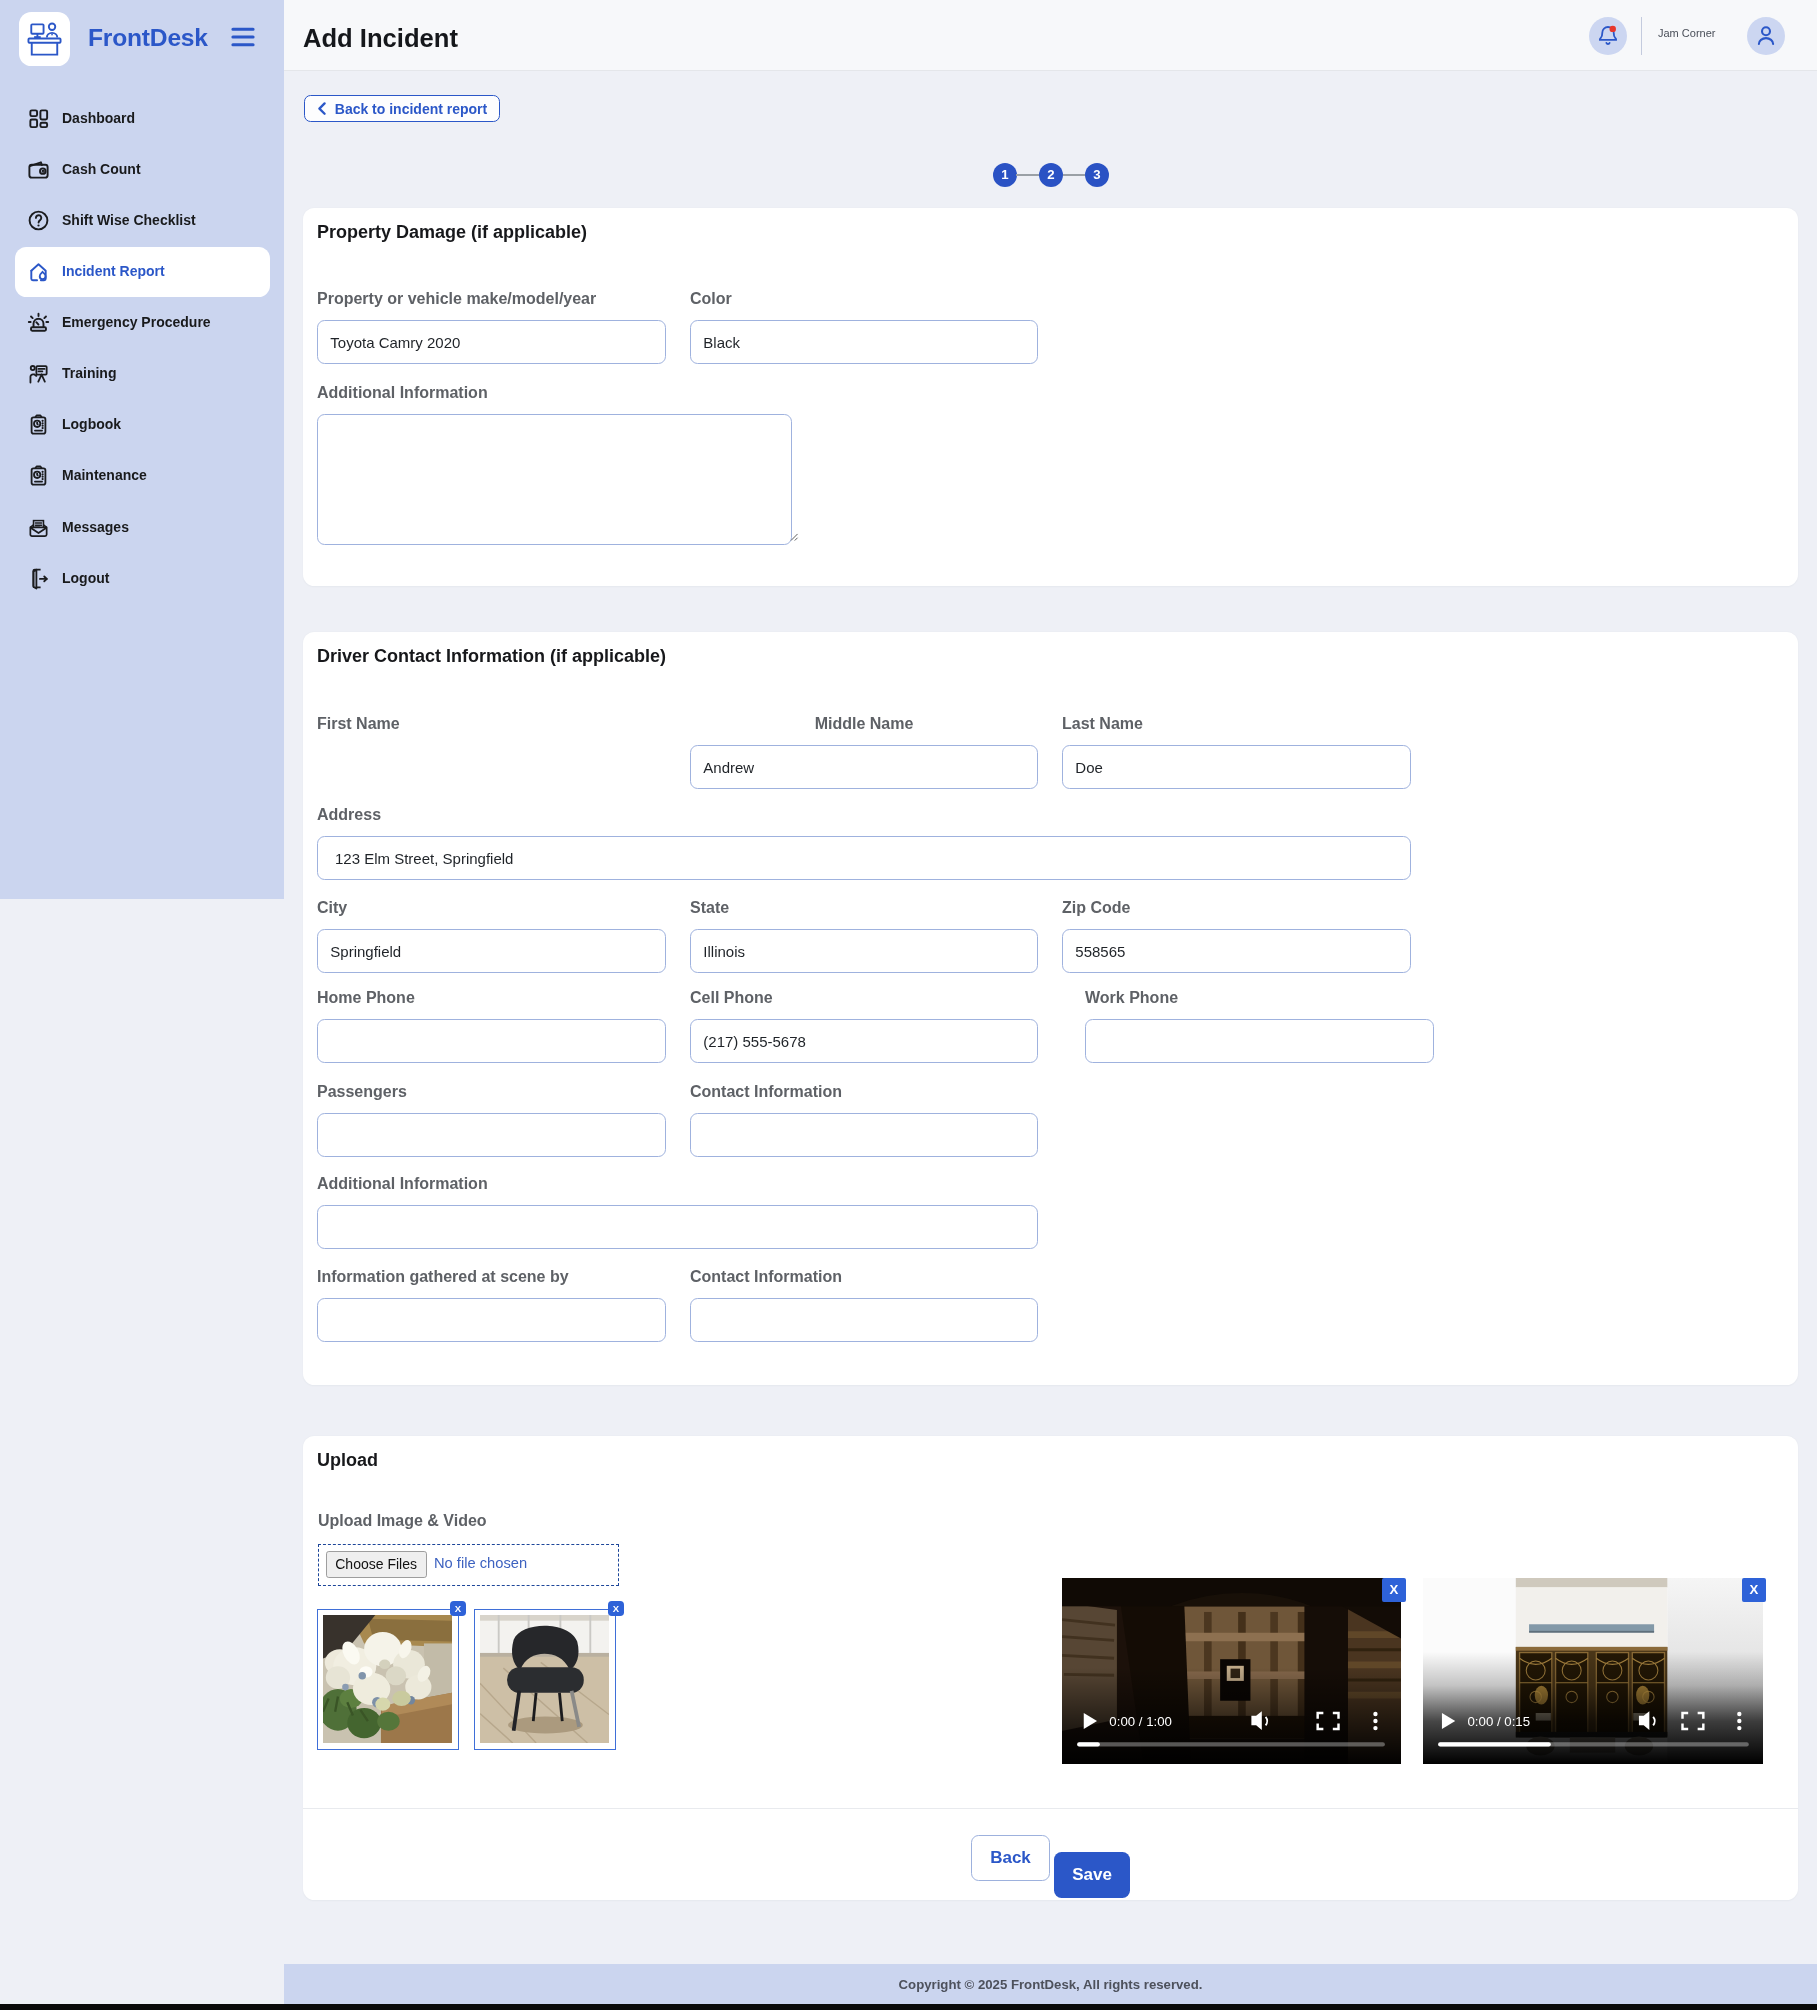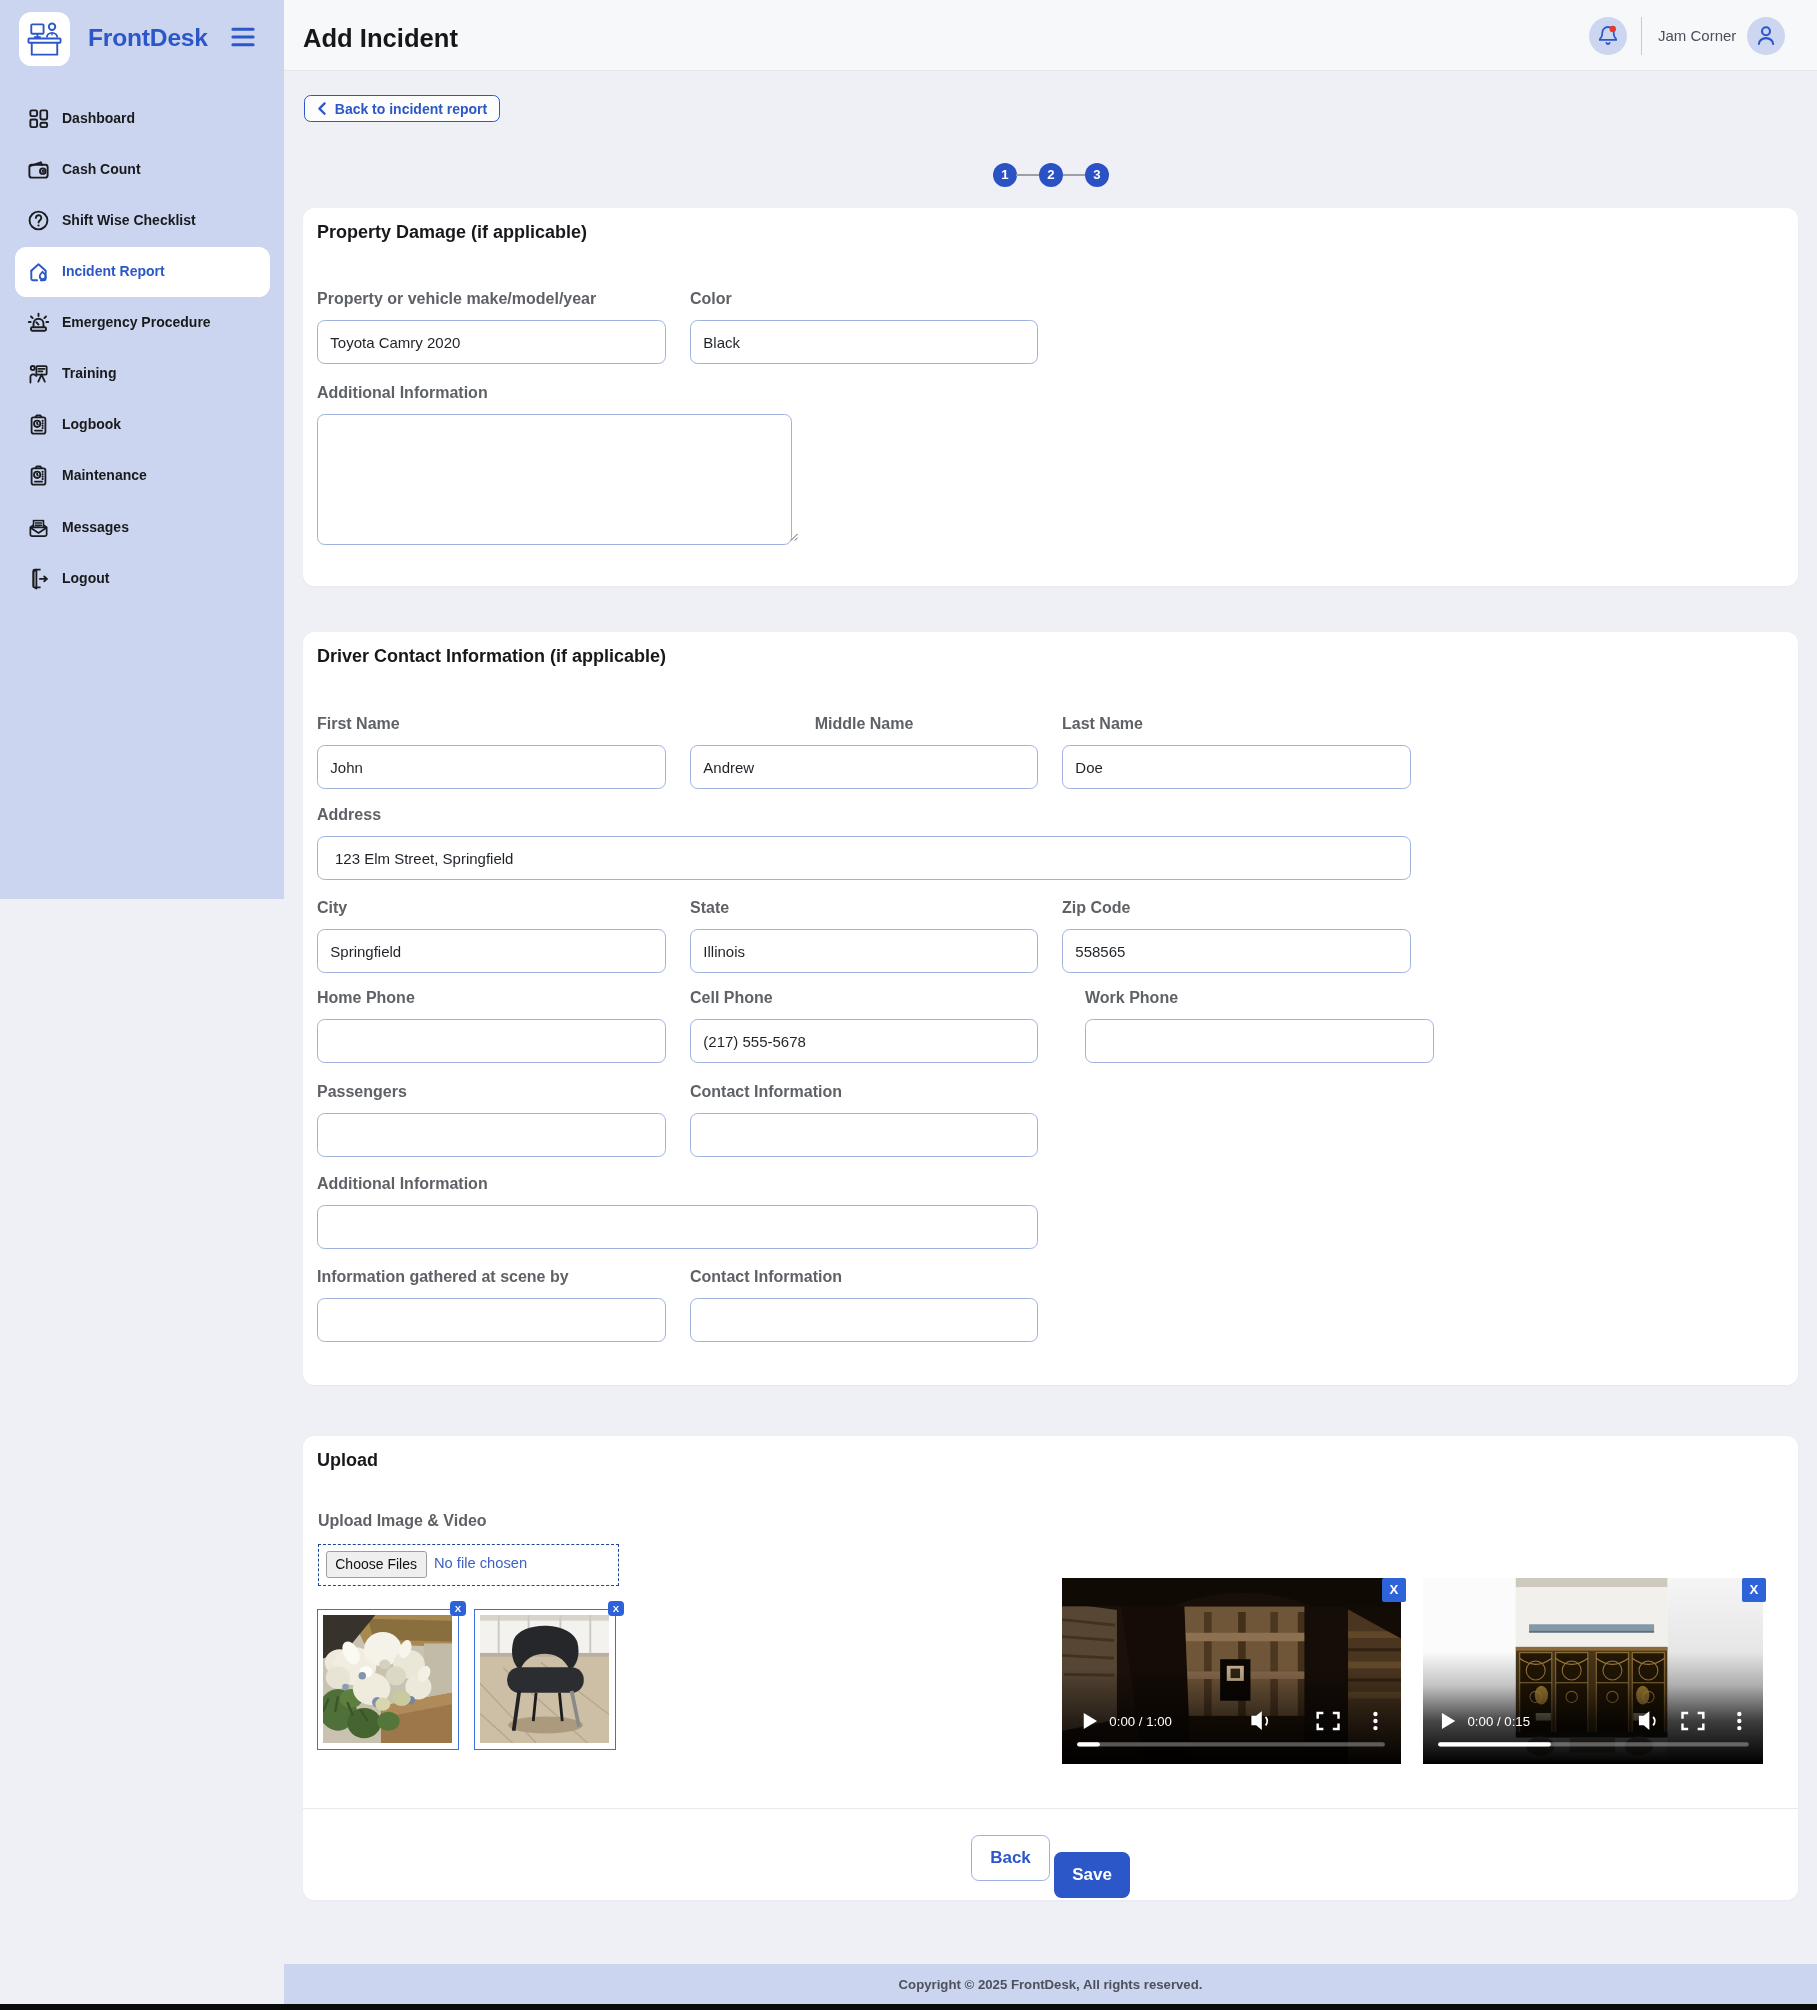--- a/index.html
+++ b/index.html
@@ -12,21 +12,21 @@
   .burger { position:absolute; left:231px; top:24.6px; }
   .nav-item { position:absolute; left:0; width:284px; height:51px; }
   .nav-item .nico { position:absolute; left:26.5px; top:14px; }
   .nav-item .ntxt { position:absolute; left:62px; top:0; line-height:51px; font-size:14px; font-weight:bold; color:#191a1c; }
   .nav-active-pill { position:absolute; left:15px; top:247px; width:255px; height:50px; background:#fff; border-radius:11.4px; }
   
   #header { position:absolute; left:284px; top:0; width:1533px; height:71px; background:#f7f8fa; border-bottom:0.9px solid #e4e6ea; }
   #htitle { position:absolute; left:303px; top:24px; font-size:25.6px; font-weight:bold; color:#15171b; }
   .hcircle { position:absolute; top:17px; width:38px; height:38px; border-radius:50%; background:#ccd6f1; }
   #hdivider { position:absolute; left:1641px; top:17px; width:0.9px; height:38px; background:#c4cbde; }
-  #hname { position:absolute; left:1658px; top:27.4px; font-size:15px; color:#4a4f59; }
+  #hname { position:absolute; left:1658px; top:27.4px; font-size:11px; color:#4a4f59; }
   
   .card { position:absolute; left:303px; width:1495px; background:#fff; border-radius:11.4px; box-shadow:0 0.9px 1.9px rgba(30,41,59,0.04); }
   .ctitle { position:absolute; left:14px; top:14px; font-size:18px; font-weight:bold; color:#17181b; }
   
   .fld { position:absolute; }
   .fld .lbl { display:block; font-size:16px; font-weight:bold; color:#5e6166; line-height:19px; }
   .inp { margin-top:12.3px; height:44px; border:0.9px solid #9fb2de; border-radius:7.6px; background:#fff;
          font-size:15px; color:#1f2328; display:flex; align-items:center; padding-left:12.3px; }
   
   #backbtn { position:absolute; left:304px; top:95px; width:196px; height:27.4px; border:1.4px solid #2b57c8; border-radius:6.6px;
@@ -226,21 +226,20 @@
         <path d="M8 1 1 8M8 5 5 8" stroke="#555" stroke-width="1"></path>
       </svg>
     </div>
   </div>
 
   <div class="card" style="top:632px; height:753px;">
     <div class="ctitle">Driver Contact Information (if applicable)</div>
   </div>
   <div class="fld" style="left:317px; top:714px; width:349px;">
     <span class="lbl">First Name</span>
-      <div class="inp">John</div>
   </div>
   <div class="fld" style="left:690px; top:714px; width:348px;text-align:center;">
     <span class="lbl">Middle Name</span>
       <div class="inp">Andrew</div>
   </div>
   <div class="fld" style="left:1062px; top:714px; width:349px;">
     <span class="lbl">Last Name</span>
       <div class="inp">Doe</div>
   </div>
   <div class="fld" style="left:317px; top:805px; width:1094px;">

